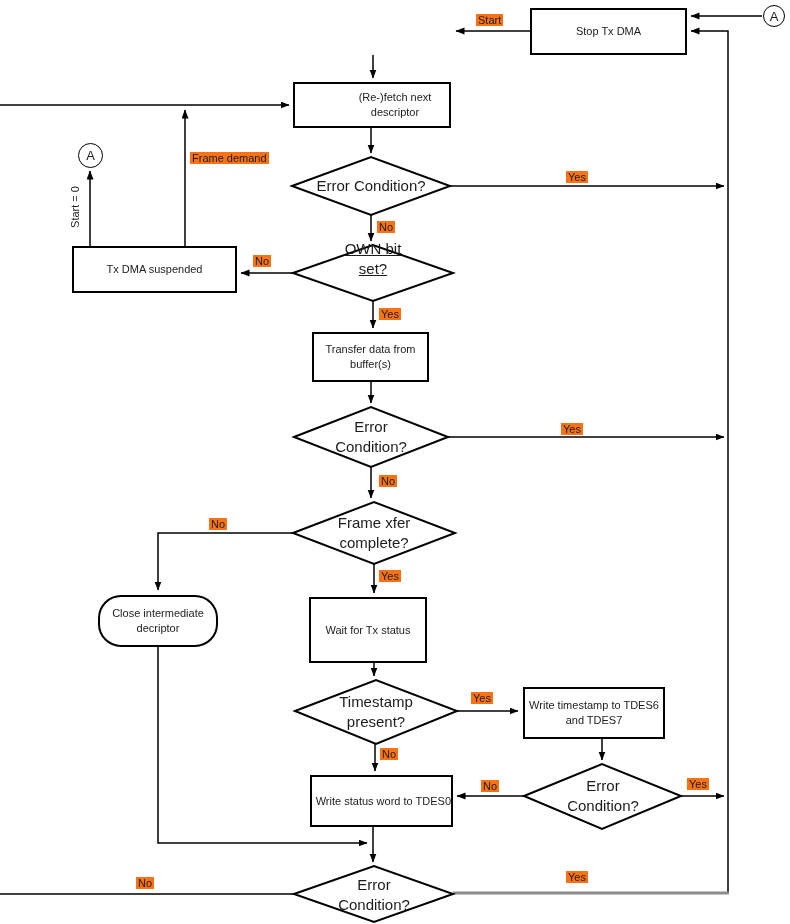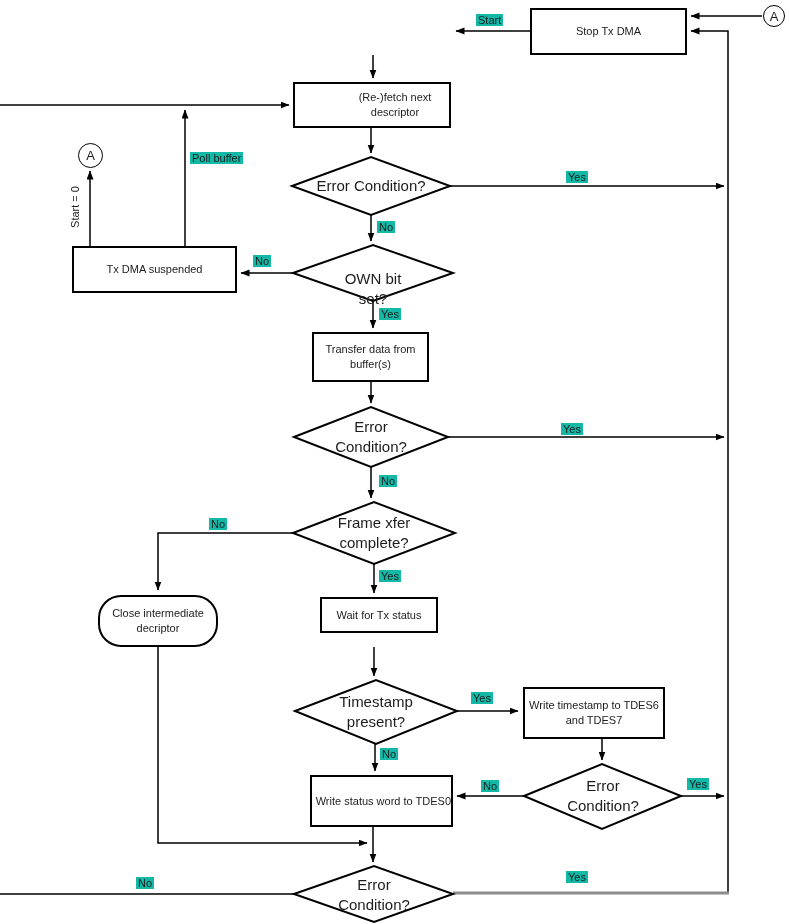--- a/index.html
+++ b/index.html
@@ -25,21 +25,21 @@
     position:absolute;
     display:flex;align-items:center;justify-content:center;
     text-align:center;
     font-size:15px;color:#1c1c1c;line-height:1.35;
     z-index:3;
   }
   .elabel{
     position:absolute;
     font-size:11px;color:#1c1c1c;
     white-space:nowrap;
-    background:#14b8a6;
+    background:#f97316;
     padding:0 2px;
     z-index:3;
   }
   .rot{
     transform:rotate(-90deg);
     transform-origin:center center;
     background:transparent;
   }
   .circleA{
     position:absolute;
@@ -138,47 +138,47 @@
   </div>
   <div class="box" style="left:312px;top:332px;width:117px;height:50px;">
     <span>Transfer data from buffer(s)</span>
   </div>
   <div class="box" style="left:72px;top:246px;width:165px;height:47px;">
     <span>Tx DMA suspended</span>
   </div>
   <div class="box" style="left:98px;top:595px;width:120px;height:52px;border-radius:23px;">
     <span>Close intermediate decriptor</span>
   </div>
-  <div class="box" style="left:320px;top:597px;width:118px;height:36px;">
+  <div class="box" style="left:309px;top:597px;width:118px;height:66px;">
     <span>Wait for Tx status</span>
   </div>
   <div class="box" style="left:523px;top:687px;width:142px;height:52px;">
     <span>Write timestamp to TDES6 and TDES7</span>
   </div>
   <div class="box" style="left:310px;top:775px;width:143px;height:52px;justify-content:flex-end;">
     <span>Write status word to TDES0</span>
   </div>
 
   <div class="circleA" style="left:763px;top:5px;width:22px;height:22px;">
     <span>A</span>
   </div>
   <div class="circleA" style="left:78px;top:143px;width:25px;height:25px;">
     <span>A</span>
   </div>
 
   <div class="dlabel" style="left:316px;top:179px;width:110px;height:14px;">Error Condition?</div>
-  <div class="dlabel" style="left:343px;top:274px;width:60px;height:30px;">OWN bit set?</div>
+  <div class="dlabel" style="left:343px;top:244px;width:60px;height:30px;text-decoration:underline;">OWN bit set?</div>
   <div class="dlabel" style="left:336px;top:422px;width:70px;height:30px;">Error Condition?</div>
   <div class="dlabel" style="left:334px;top:518px;width:80px;height:30px;">Frame xfer complete?</div>
   <div class="dlabel" style="left:336px;top:697px;width:80px;height:30px;">Timestamp present?</div>
   <div class="dlabel" style="left:568px;top:781px;width:70px;height:30px;">Error Condition?</div>
   <div class="dlabel" style="left:339px;top:880px;width:70px;height:30px;">Error Condition?</div>
 
   <div class="elabel" style="left:476px;top:14px;">Start</div>
-  <div class="elabel" style="left:190px;top:152px;">Poll buffer</div>
+  <div class="elabel" style="left:190px;top:152px;">Frame demand</div>
   <div class="elabel rot" style="left:45px;top:201px;width:55px;text-align:center;">Start = 0</div>
   <div class="elabel" style="left:566px;top:171px;">Yes</div>
   <div class="elabel" style="left:377px;top:221px;">No</div>
   <div class="elabel" style="left:253px;top:255px;">No</div>
   <div class="elabel" style="left:379px;top:308px;">Yes</div>
   <div class="elabel" style="left:561px;top:423px;">Yes</div>
   <div class="elabel" style="left:379px;top:475px;">No</div>
   <div class="elabel" style="left:209px;top:518px;">No</div>
   <div class="elabel" style="left:379px;top:570px;">Yes</div>
   <div class="elabel" style="left:471px;top:692px;">Yes</div>

